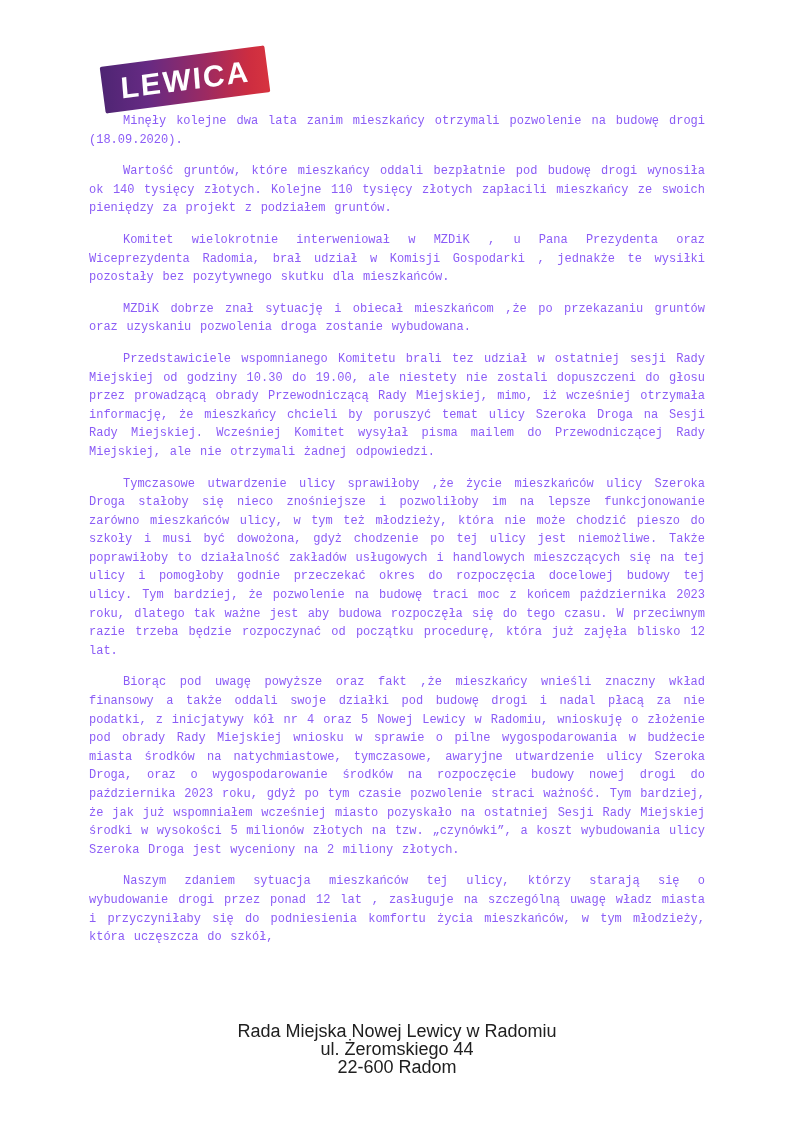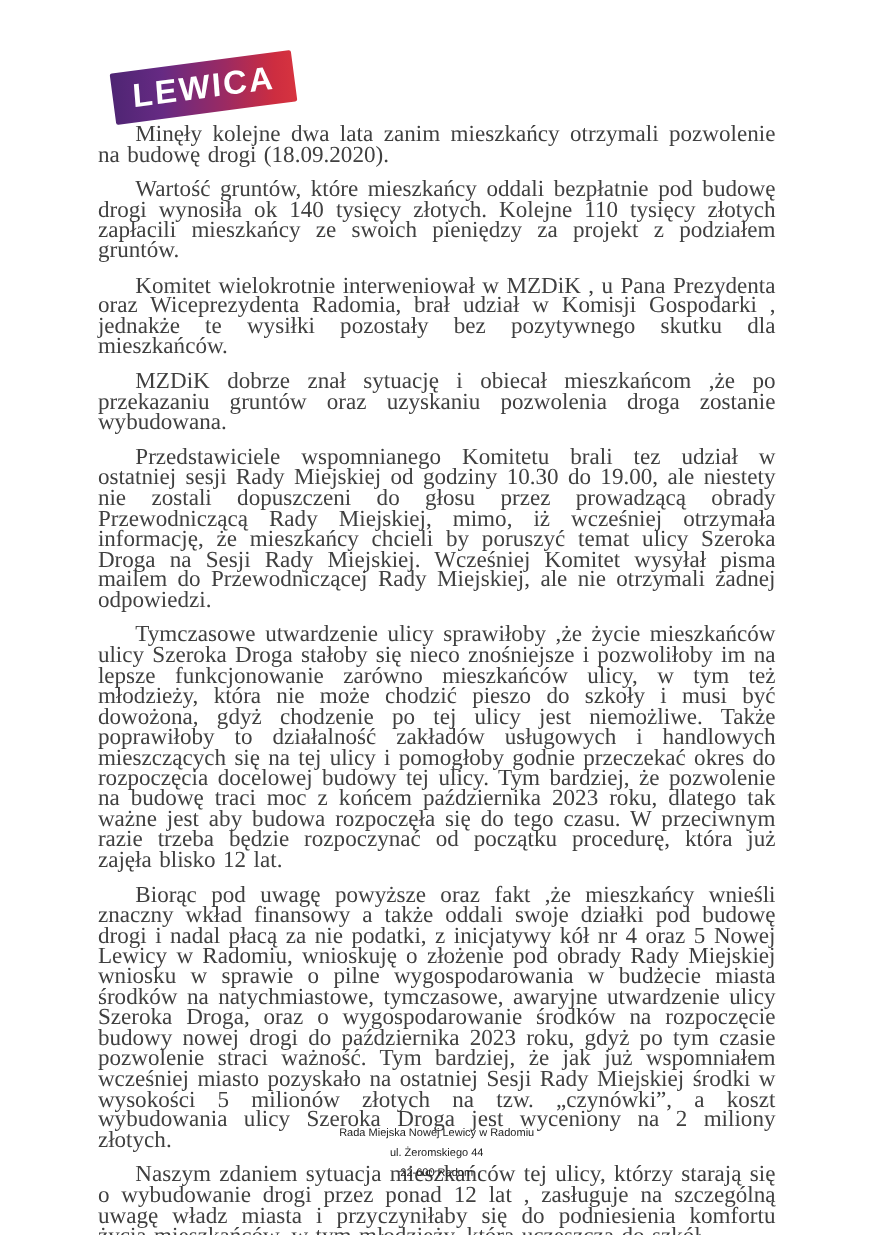--- a/index.html
+++ b/index.html
@@ -46,36 +46,36 @@
   .content {
     position: absolute;
     left: 89px;
     right: 89px;
     top: 112px;
   }
   .content p {
     margin: 0 0 13px 0;
     text-indent: 34px;
     text-align: justify;
-    font-family: Liberation Serif, serif;
-    font-size: 21px;
+    font-family: Liberation Mono, monospace;
+    font-size: 12px;
     line-height: 18.6px;
     word-spacing: 1.5px;
-    color: #404040;
+    color: #8b5cf6;
   }
 
   
   .footer {
     position: absolute;
     left: 0;
     right: 0;
     top: 1022px;
     text-align: center;
     font-family: "Liberation Sans", sans-serif;
-    font-size: 10px;
+    font-size: 18px;
     line-height: 18px;
     color: #202020;
   }
   .footer div { margin: 0; }
 </style>
 </head>
 <body>
 
 <div class="page">
 

